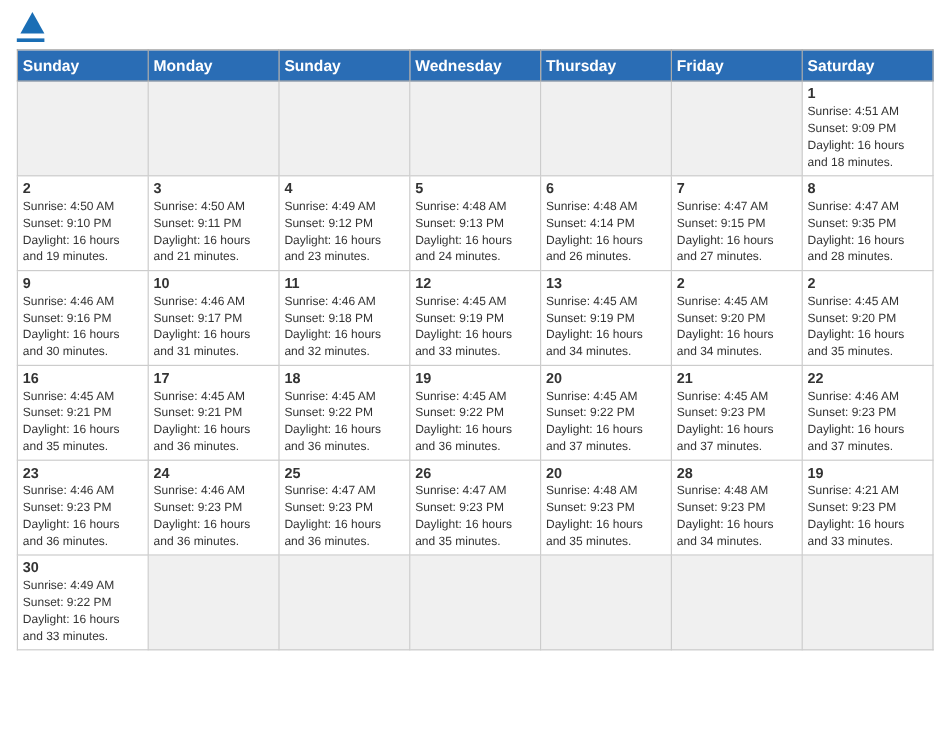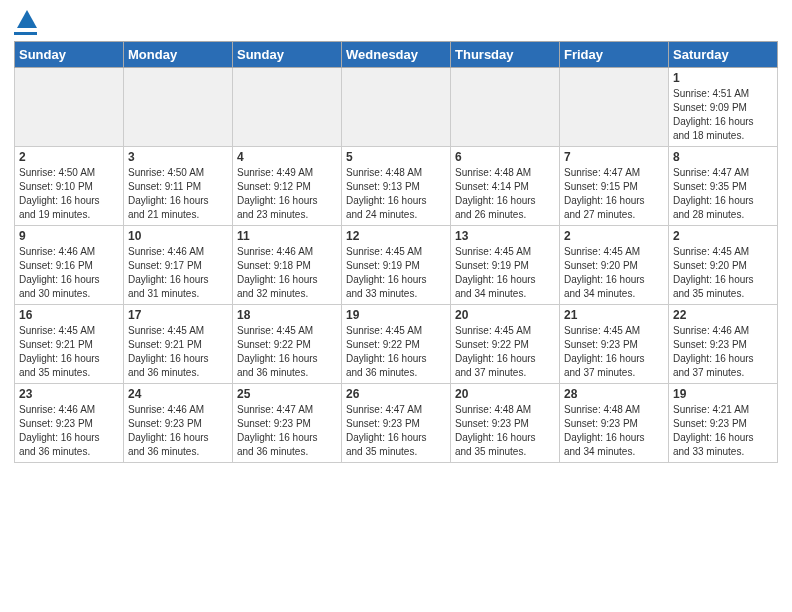--- a/index.html
+++ b/index.html
@@ -347,14 +347,29 @@
 and 34 minutes.</div>
         </td>
         <td>
           <span class="day-number">19</span>
           <div class="day-info">Sunrise: 4:21 AM
 Sunset: 9:23 PM
 Daylight: 16 hours
 and 33 minutes.</div>
         </td>
       </tr>
+      <tr>
+        <td class="last-row">
+          <span class="day-number">30</span>
+          <div class="day-info">Sunrise: 4:49 AM
+Sunset: 9:22 PM
+Daylight: 16 hours
+and 33 minutes.</div>
+        </td>
+        <td class="empty last-row"></td>
+        <td class="empty last-row"></td>
+        <td class="empty last-row"></td>
+        <td class="empty last-row"></td>
+        <td class="empty last-row"></td>
+        <td class="empty last-row"></td>
+      </tr>
     </tbody>
 </table>
 
 </body></html>

